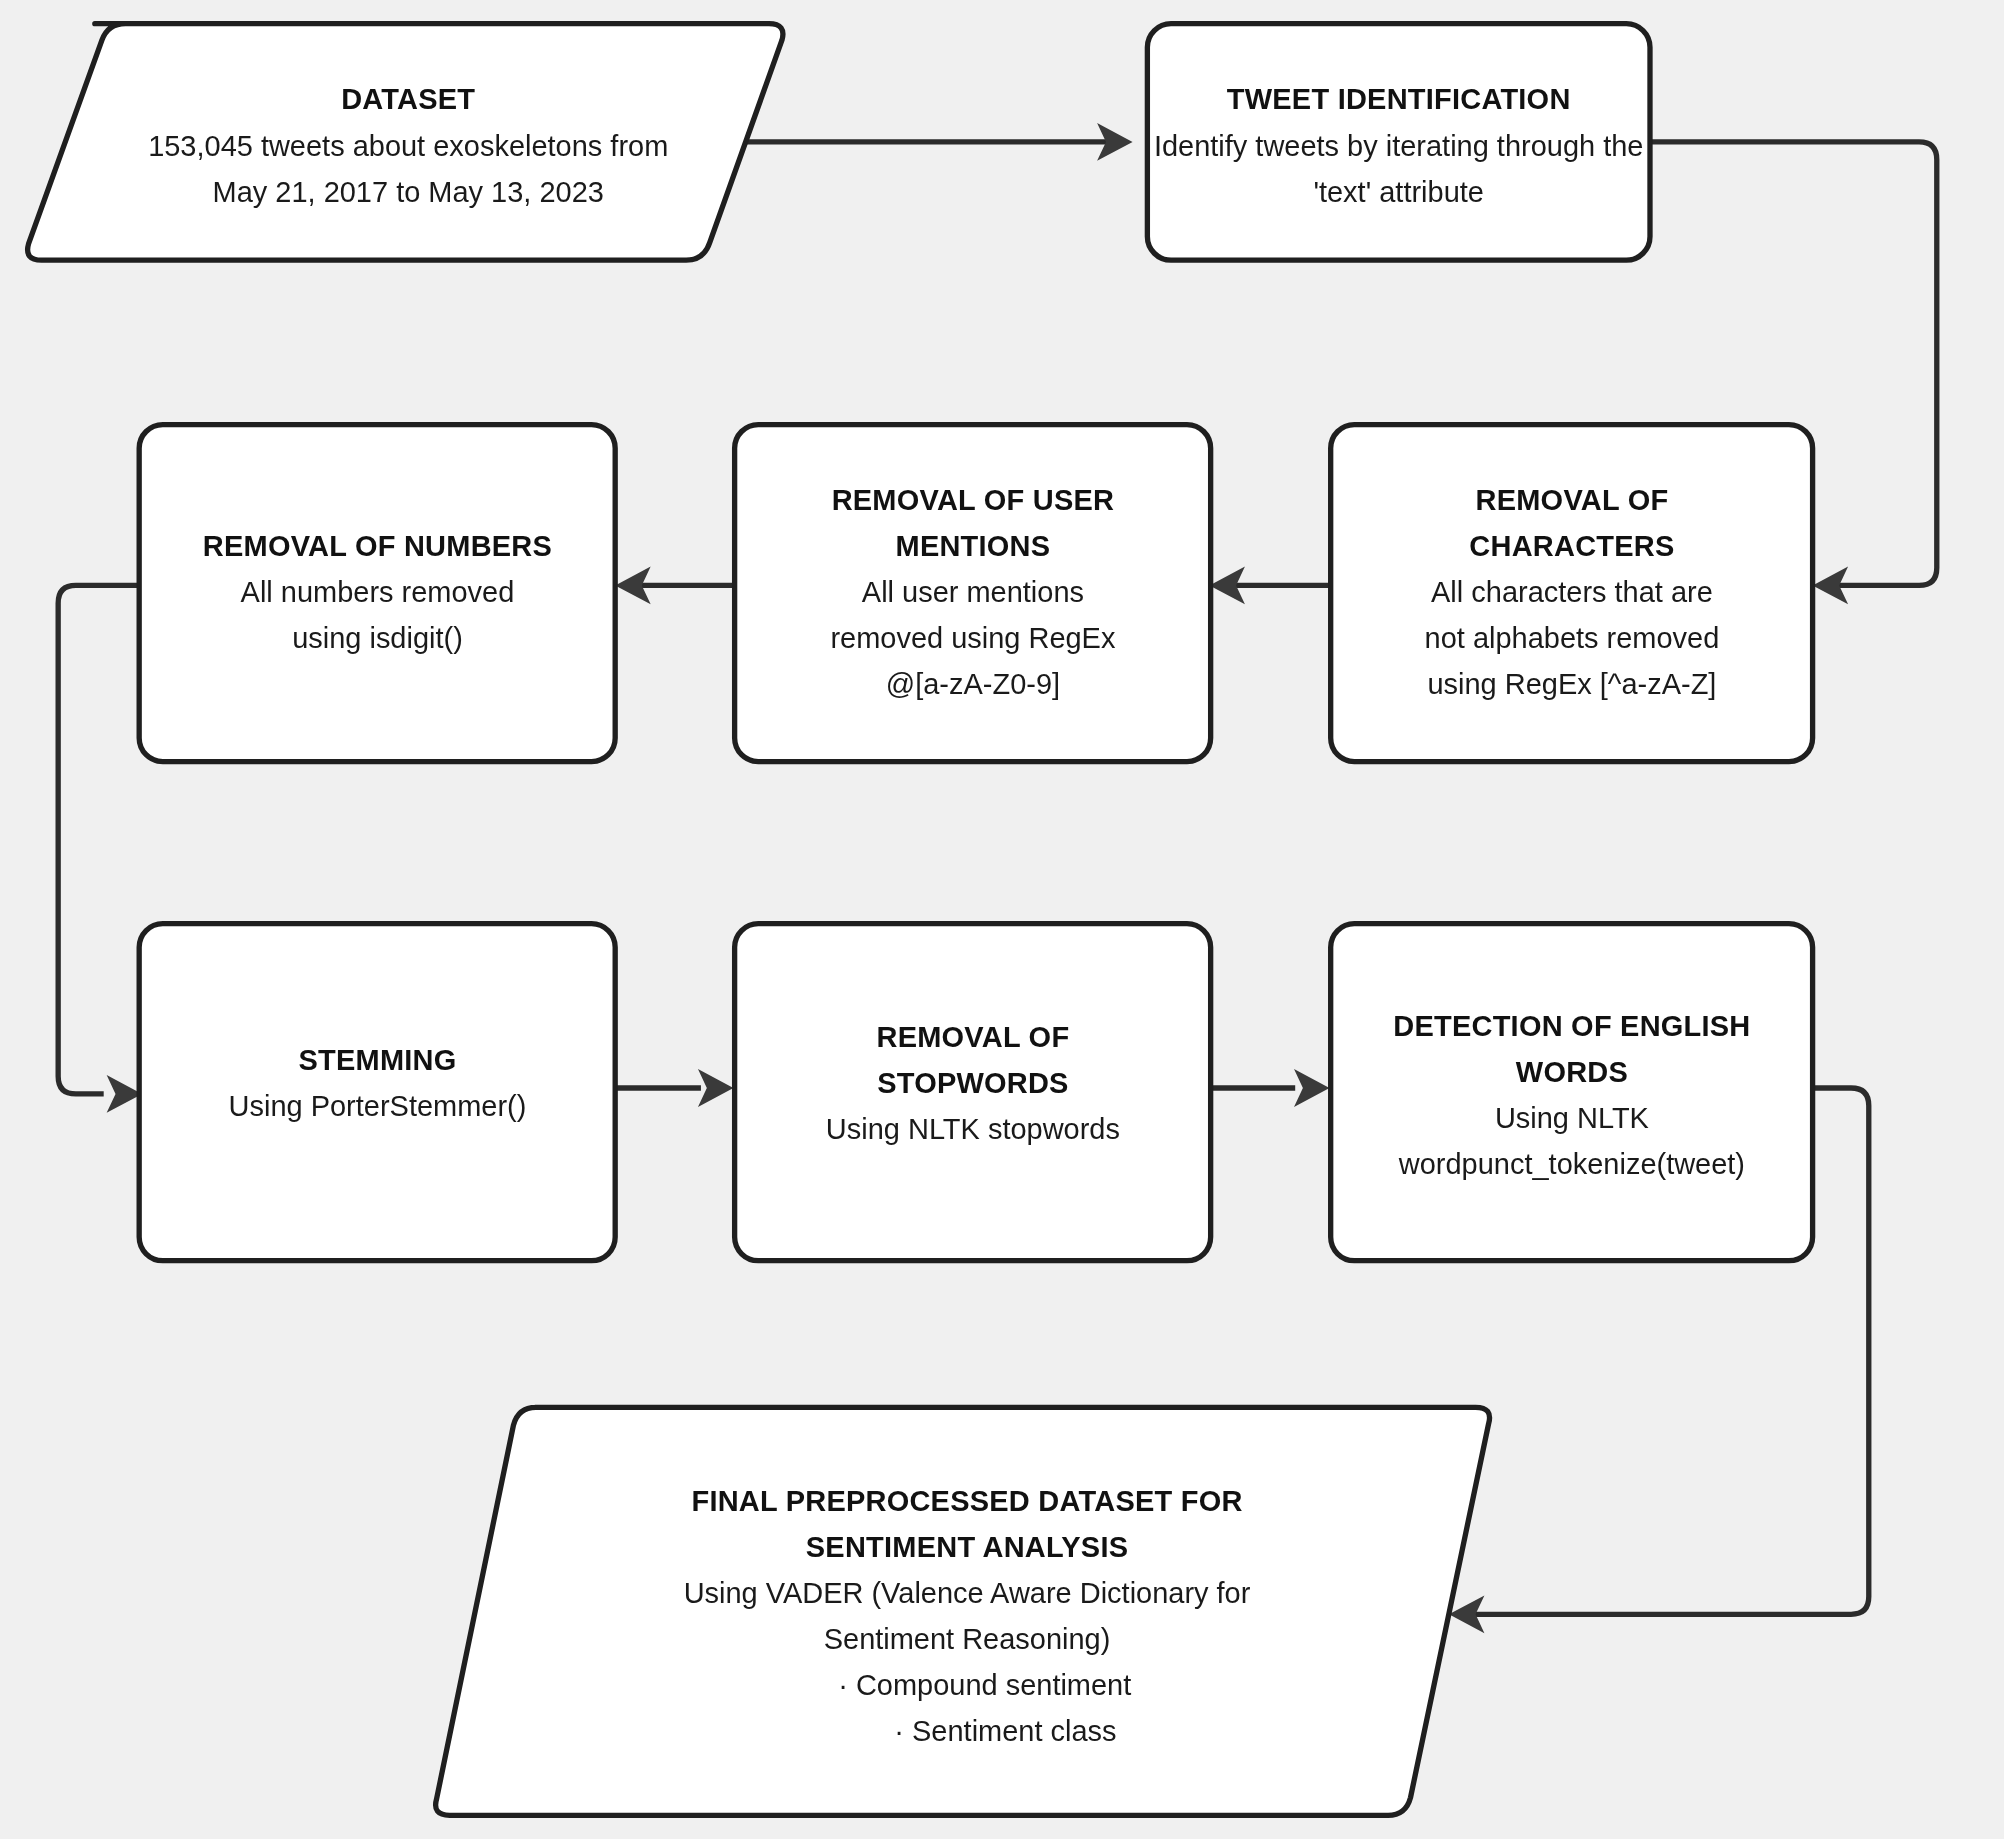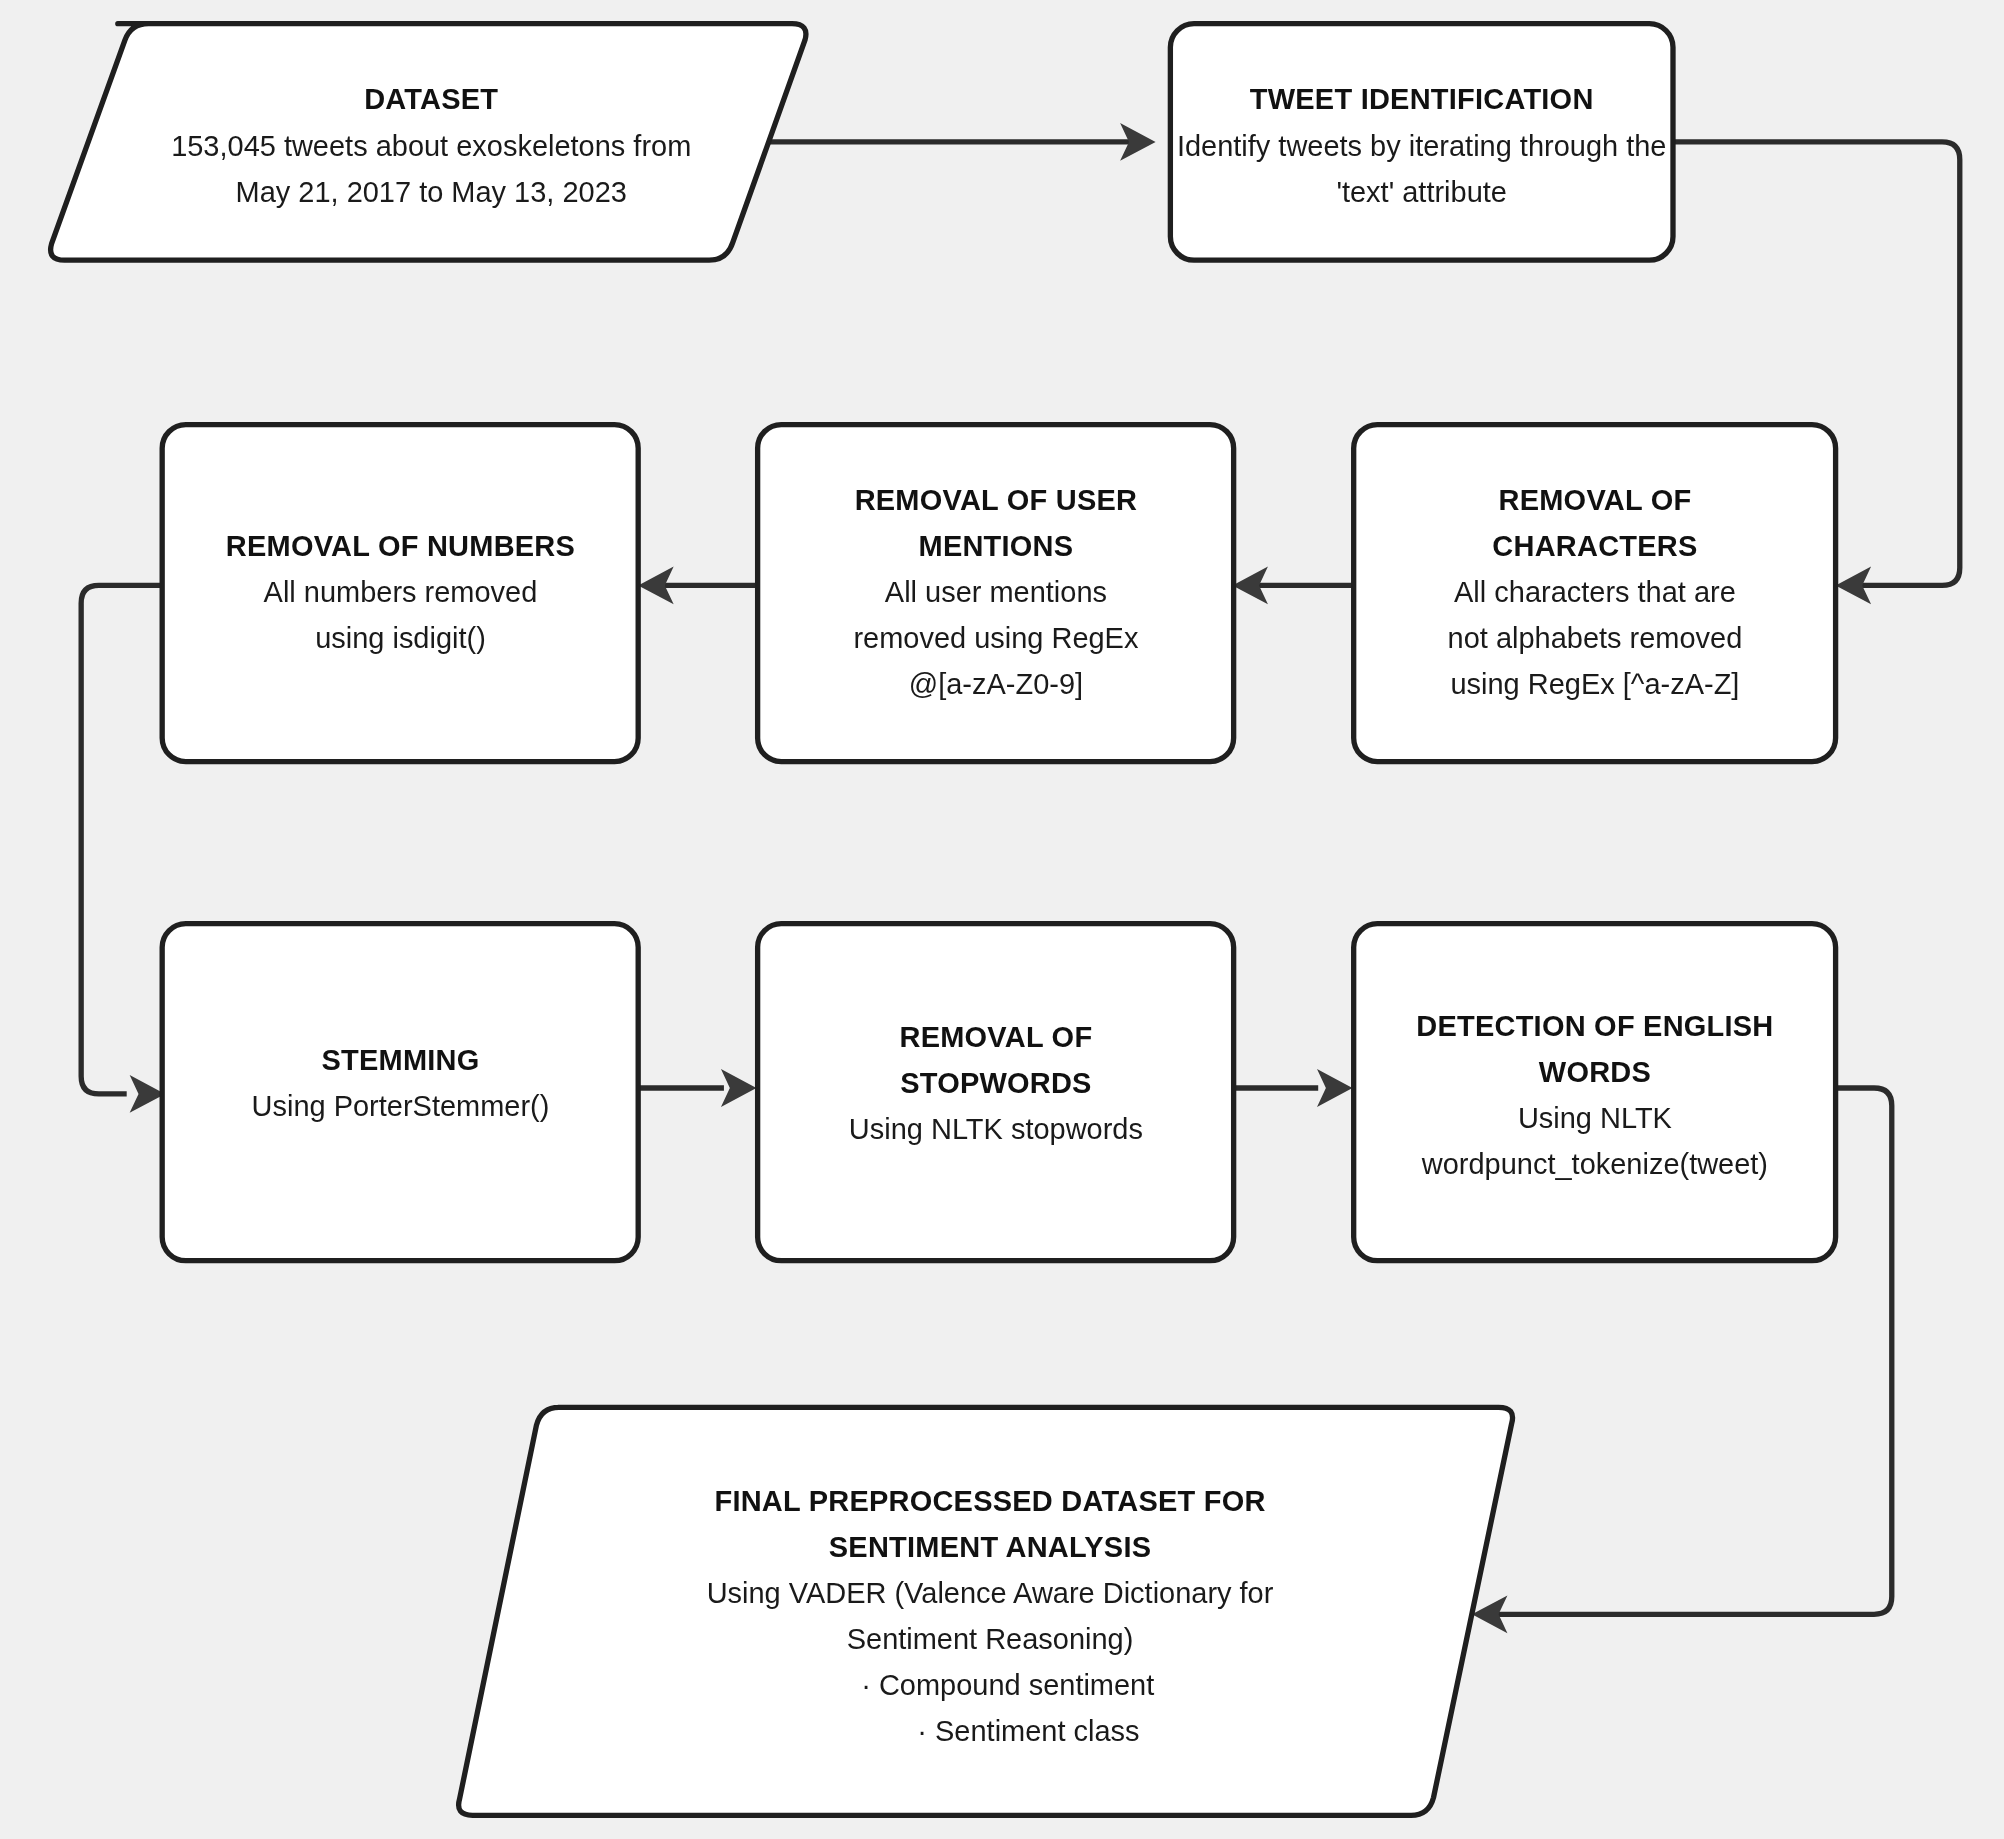--- a/index.html
+++ b/index.html
@@ -11,21 +11,20 @@
     width: 2005px;
     height: 1839px;
     overflow: hidden;
     font-family: "Liberation Sans", sans-serif;
   }
   #flowchart-root {
     position: relative;
     width: 1768px;
     height: 1839px;
     background: #f0f0f0;
-    padding-left: 23px;
   }
   svg.diagram {
     display: block;
     width: 2005px;
     height: 1839px;
   }
   .node-shape {
     fill: #ffffff;
     stroke: #1f1f1f;
     stroke-width: 9;

